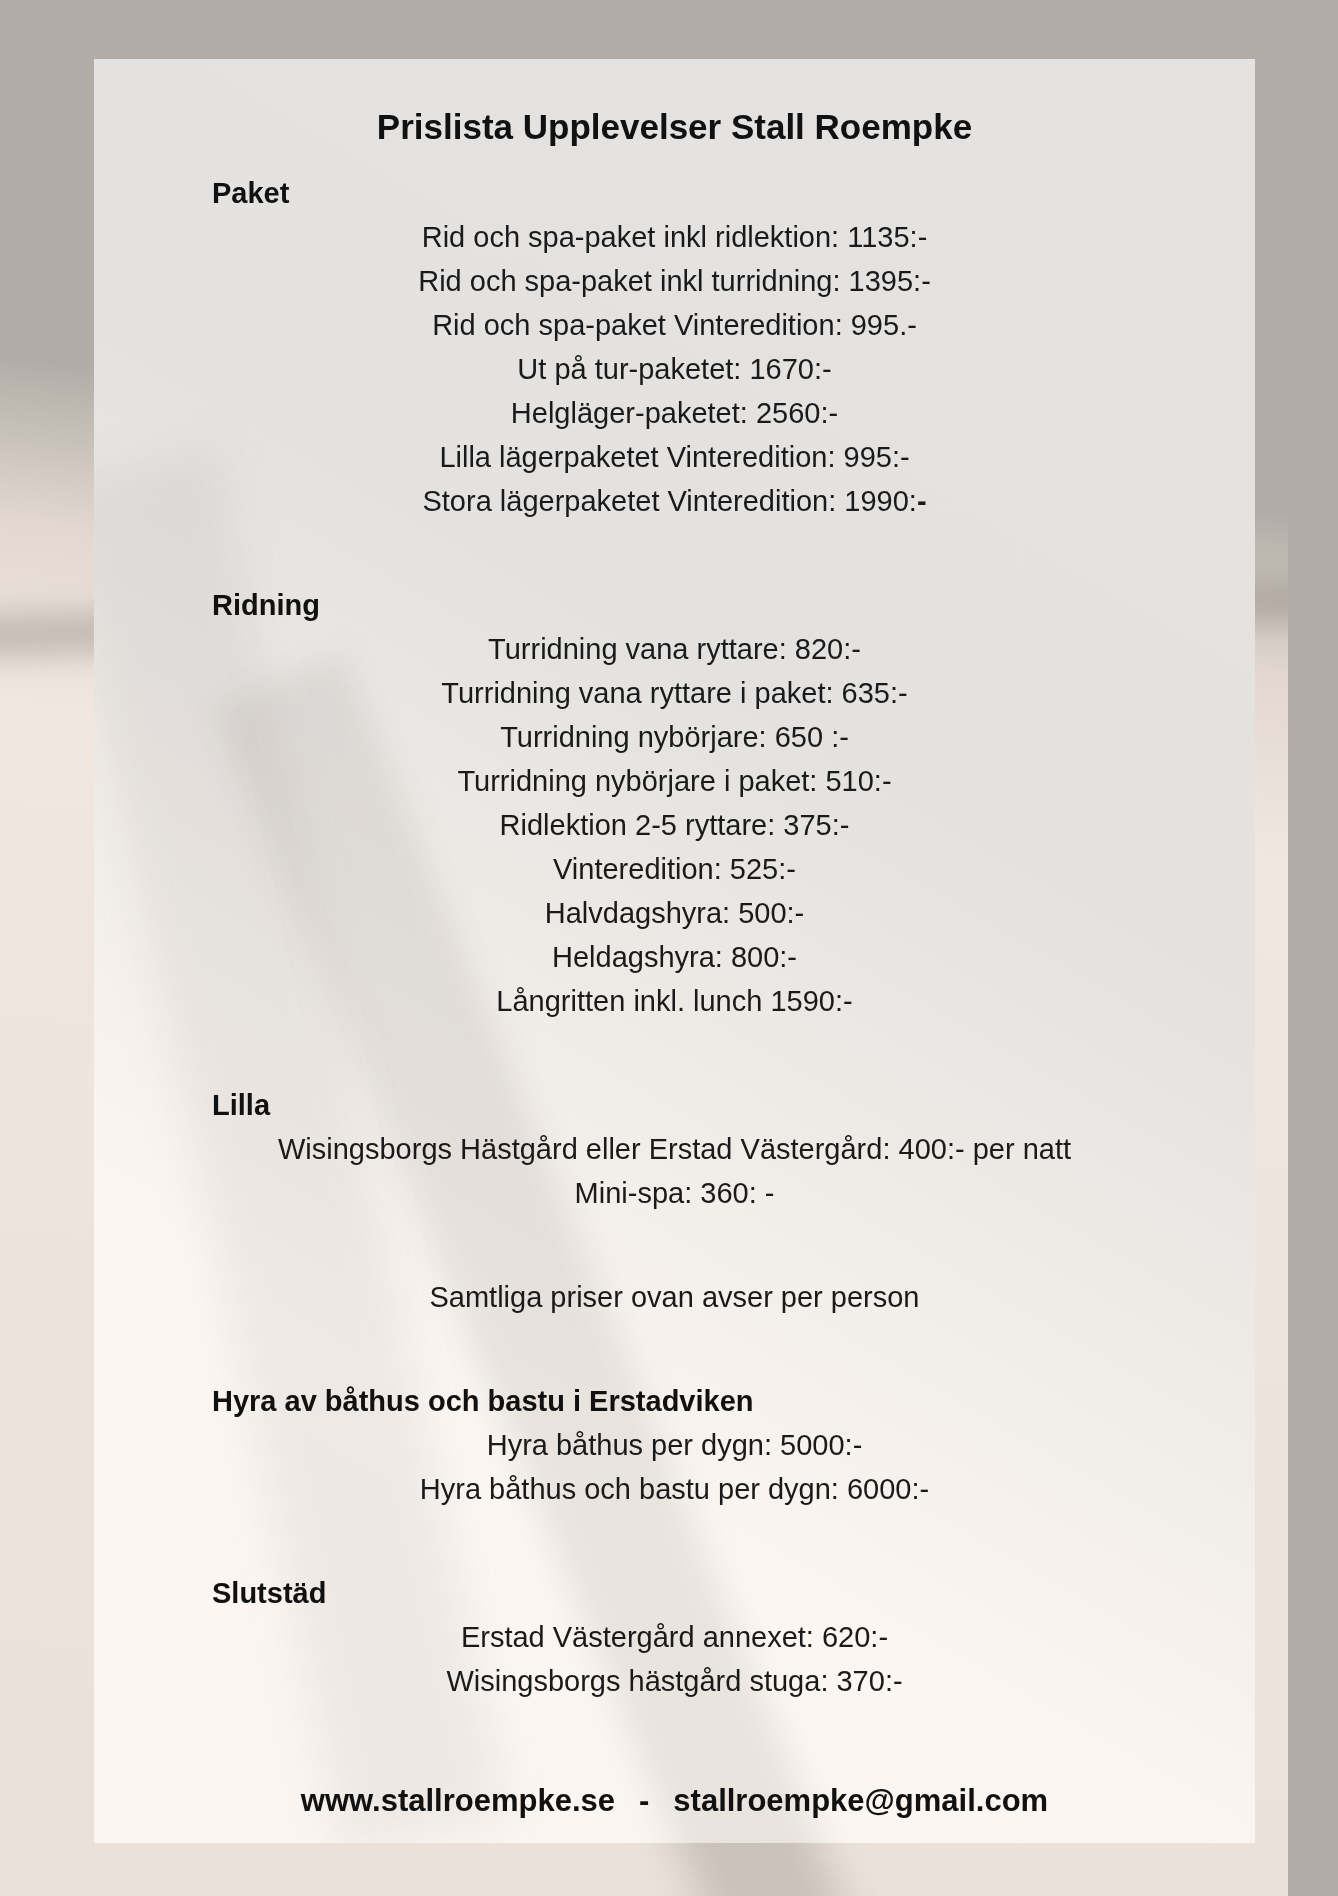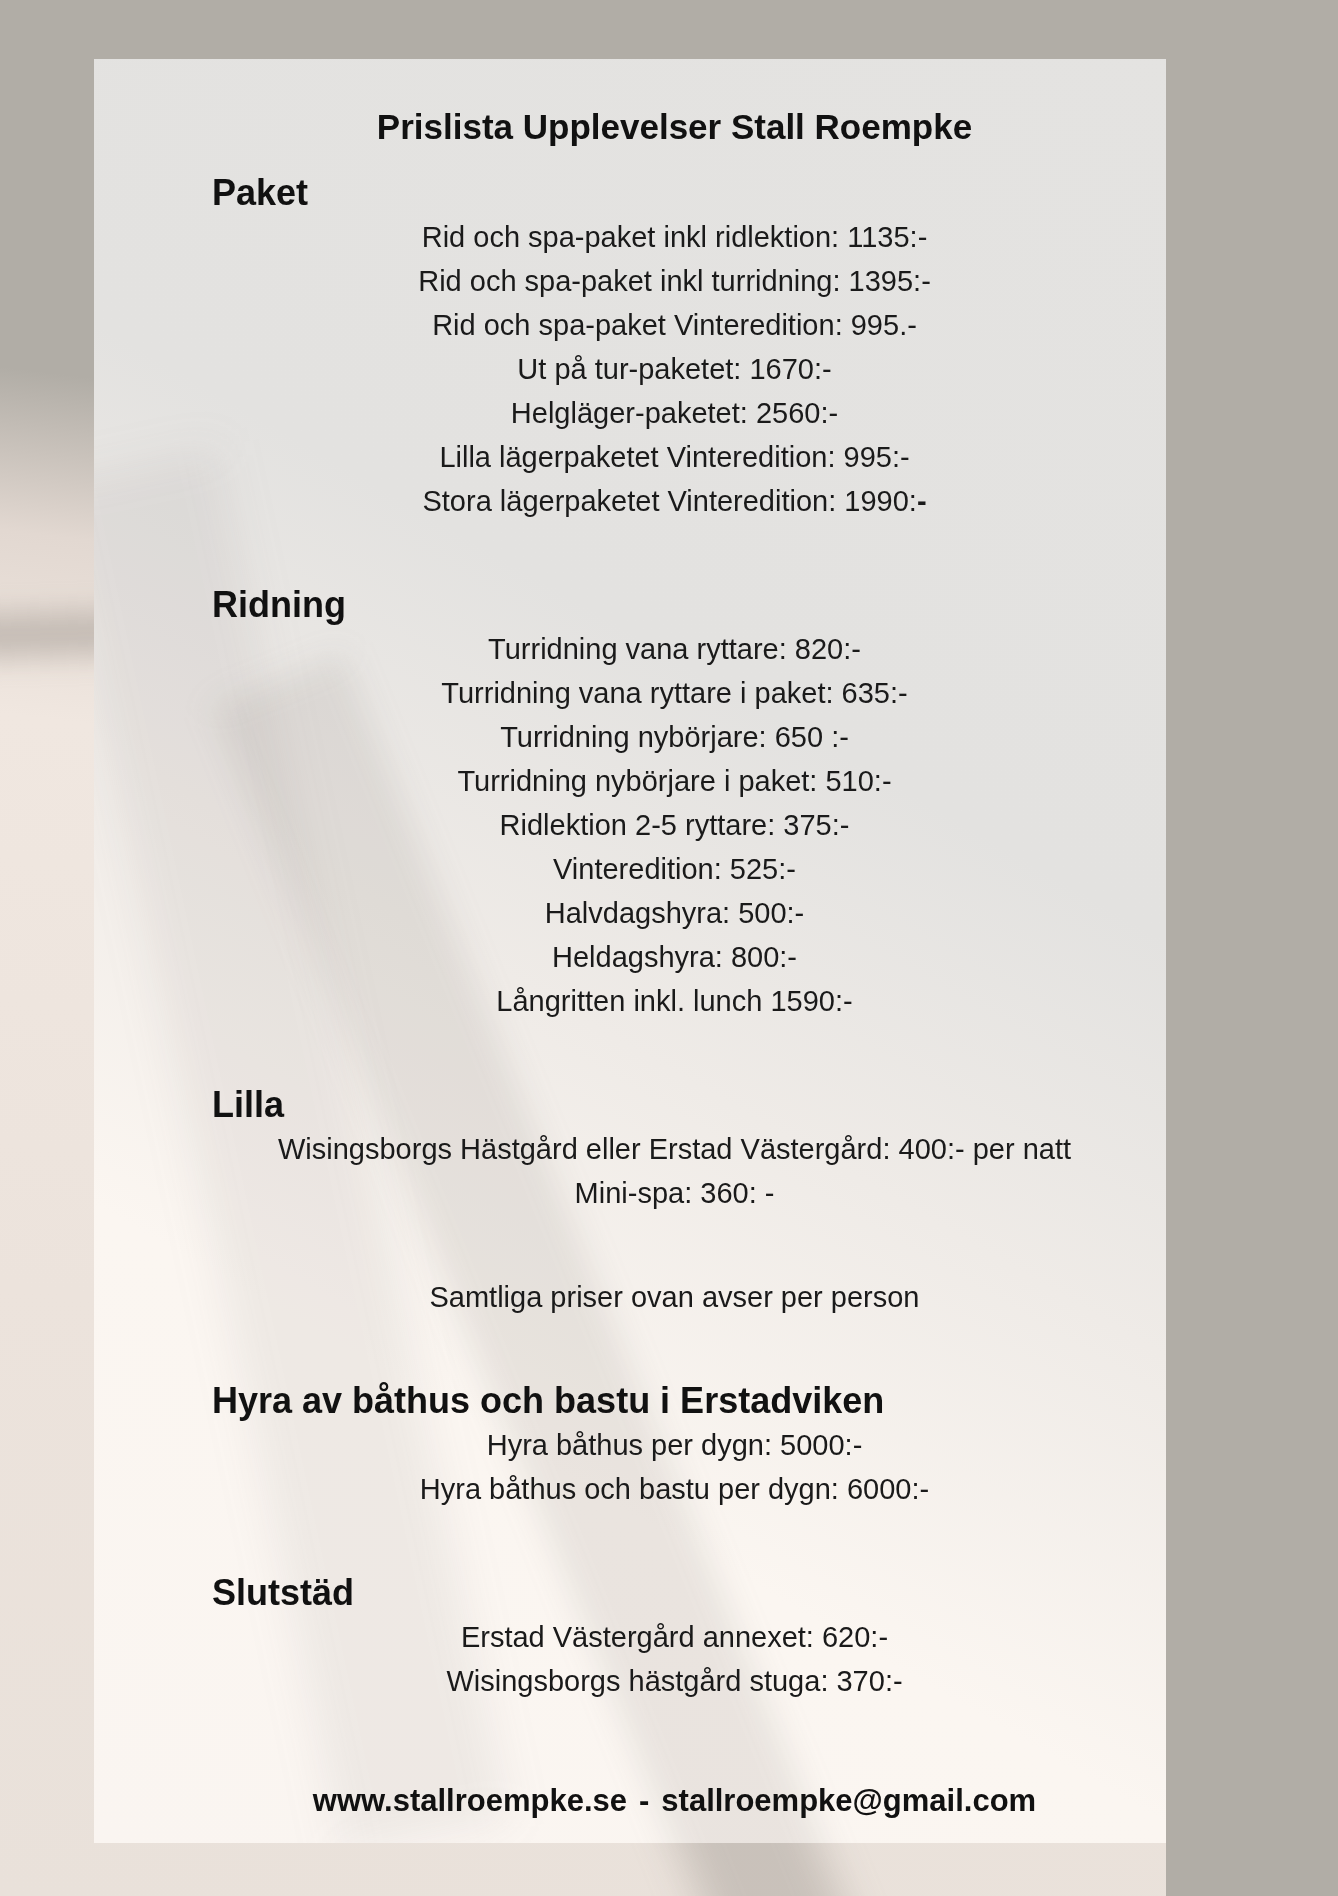--- a/index.html
+++ b/index.html
@@ -6,21 +6,21 @@
     --background-top:#b1ada6;
     --background-bottom:#e9e1da;
     --card-top:#e4e3e1;
     --card-bottom:#fbf6f1;
     --text-color:#1a1a1a;
   }
   html,body{margin:0;padding:0;}
   body{background:#b1ada6;font-family:"Liberation Sans",sans-serif;}
   .page{
     position:relative;
-    width:1166px;height:1896px;
+    width:1288px;height:1896px;
     overflow:hidden;
     background:linear-gradient(187deg,
       var(--background-top) 0%,
       var(--background-top) 25%,
       #e2d8d1 33%,
       #f0e7e0 42%,
       #ece3dc 70%,
       var(--background-bottom) 100%);
   }
   .wall-band-horizontal{
@@ -63,30 +63,30 @@
   }
   .title{
     margin:0 0 20px 0;
     font-size:35px;font-weight:700;line-height:48px;
     text-align:center;
     color:#111;
   }
   .price-section{margin-top:60px;}
   .price-section:first-child{margin-top:0;}
   .section-heading{
-    font-size:36px;line-height:44px;font-weight:700;color:#111;
+    font-size:29px;line-height:44px;font-weight:700;color:#111;
   }
   .price-line{
     font-size:29px;line-height:44px;font-weight:400;text-align:center;
   }
   .price-line .italic{}
   .price-line .bold{font-weight:700;}
   .footer{
     margin-top:76px;
-    display:flex;justify-content:center;align-items:baseline;gap:12px;
+    display:flex;justify-content:center;align-items:baseline;gap:24px;
     font-size:31px;line-height:44px;font-weight:700;color:#111;
   }
 </style>
 </head>
 <body>
 
 <div class="page">
   <div class="wall-band-horizontal"></div>
   <div class="wall-band-diagonal"></div>
 

